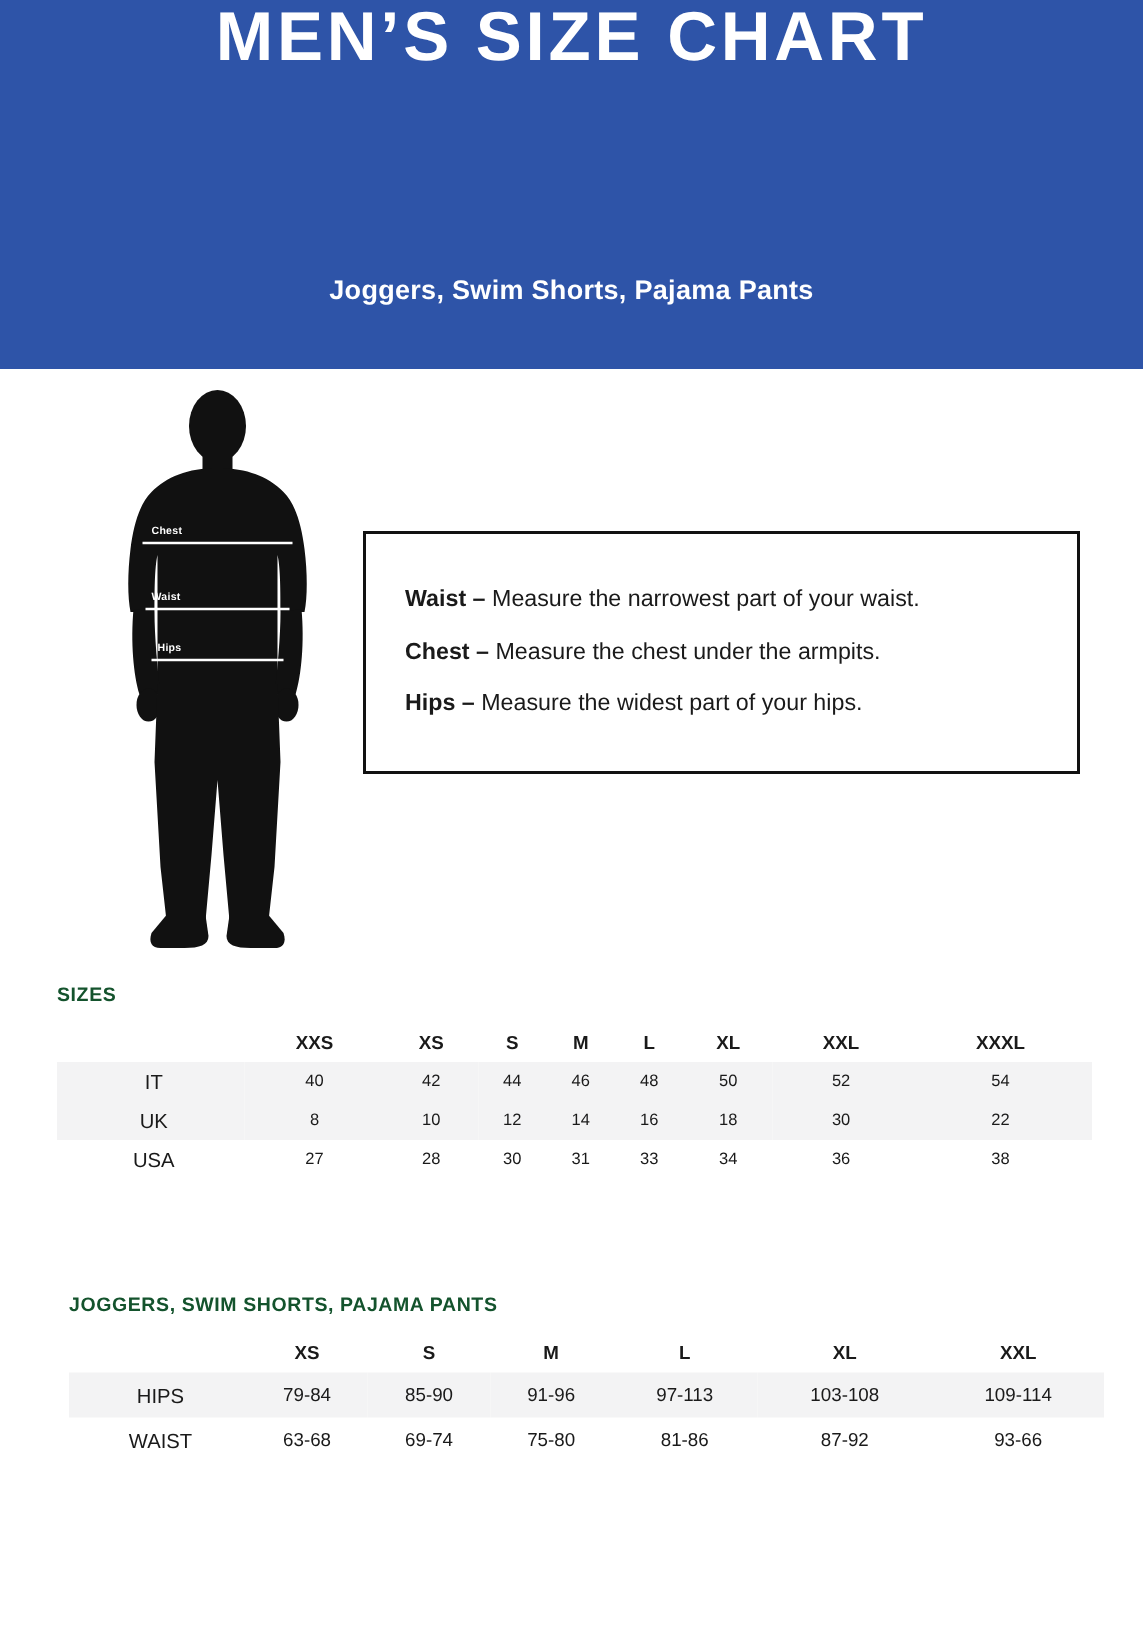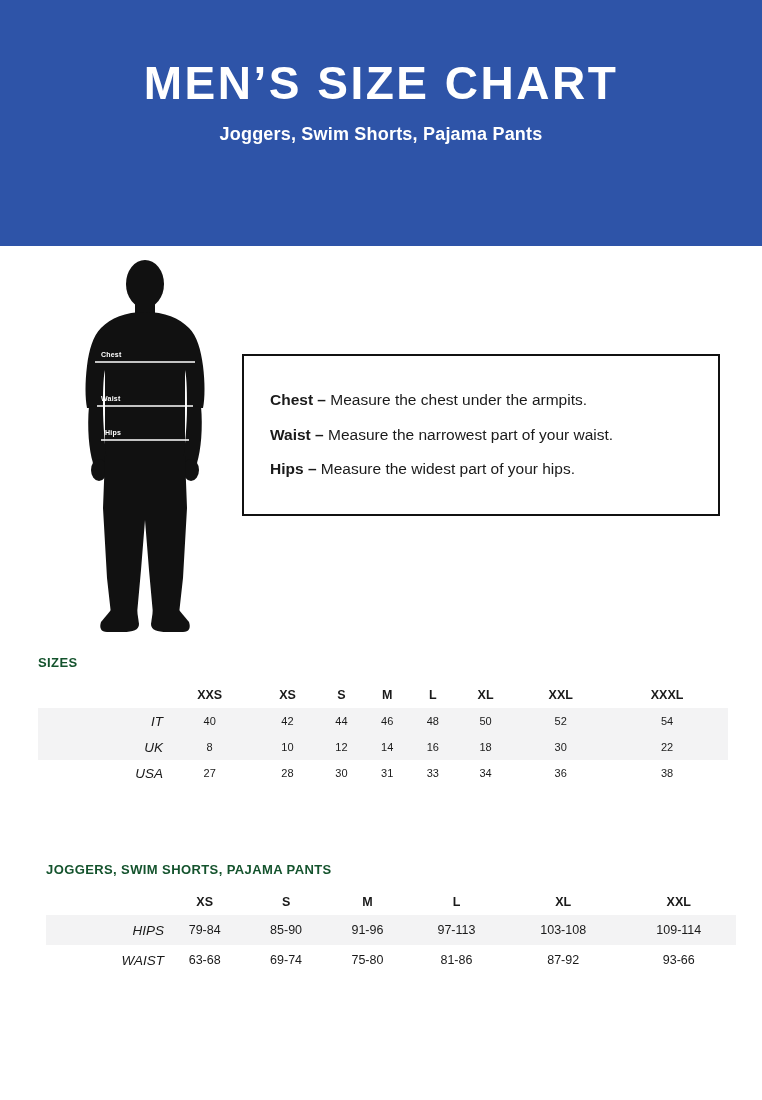--- a/index.html
+++ b/index.html
@@ -19,21 +19,21 @@
   }
 
   
   .header {
     width: 762px;
     height: 246px;
     background: #2e54a8;
     display: flex;
     flex-direction: column;
     align-items: center;
-    justify-content: center;
+    justify-content: space-between;
     padding-bottom: 42px;
   }
   .header-title {
     color: #ffffff;
     font-size: 46px;
     font-weight: bold;
     letter-spacing: 2.5px;
     text-transform: uppercase;
     line-height: 1.05;
     text-align: center;
@@ -107,23 +107,22 @@
   }
   th, td {
     padding: 0;
     height: 26px;
     font-weight: normal;
     color: #1a1a1a;
     text-align: center;
     vertical-align: middle;
   }
   th.rowhead, td.rowhead {
-    text-align: right;
+    text-align: center;
     padding-left: 4px;
-    font-style: italic;
   }
   .t-sizes th { font-weight: bold; font-size: 12.5px; }
   .t-sizes td.rowhead { font-size: 13.5px; }
   .t-sizes tbody tr.alt td { background: #f3f3f4; }
   .t-sizes td { font-size: 11px; }
 
   .t-bottom th { font-weight: bold; font-size: 12.5px; }
   .t-bottom td { height: 30px; font-size: 12.5px; }
   .t-bottom td.rowhead { font-size: 13.5px; }
   .t-bottom tbody tr.alt td { background: #f3f3f4; }
@@ -170,24 +169,24 @@
         <line x1="56" y1="182" x2="144" y2="182"></line>
       </g>
     </svg>
 
     <div class="measure-label ml-chest">Chest</div>
     <div class="measure-label ml-waist">Waist</div>
     <div class="measure-label ml-hips">Hips</div>
 
     <div class="callout">
       <div class="callout-line">
-        <b>Chest –</b><span> Measure the chest under the armpits.</span>
+        <b>Waist –</b><span> Measure the narrowest part of your waist.</span>
       </div>
       <div class="callout-line">
-        <b>Waist –</b><span> Measure the narrowest part of your waist.</span>
+        <b>Chest –</b><span> Measure the chest under the armpits.</span>
       </div>
       <div class="callout-line">
         <b>Hips –</b><span> Measure the widest part of your hips.</span>
       </div>
     </div>
   </div>
 
   <div class="sizes-wrap">
     <div class="section-title">SIZES</div>
     <table class="t-sizes">

